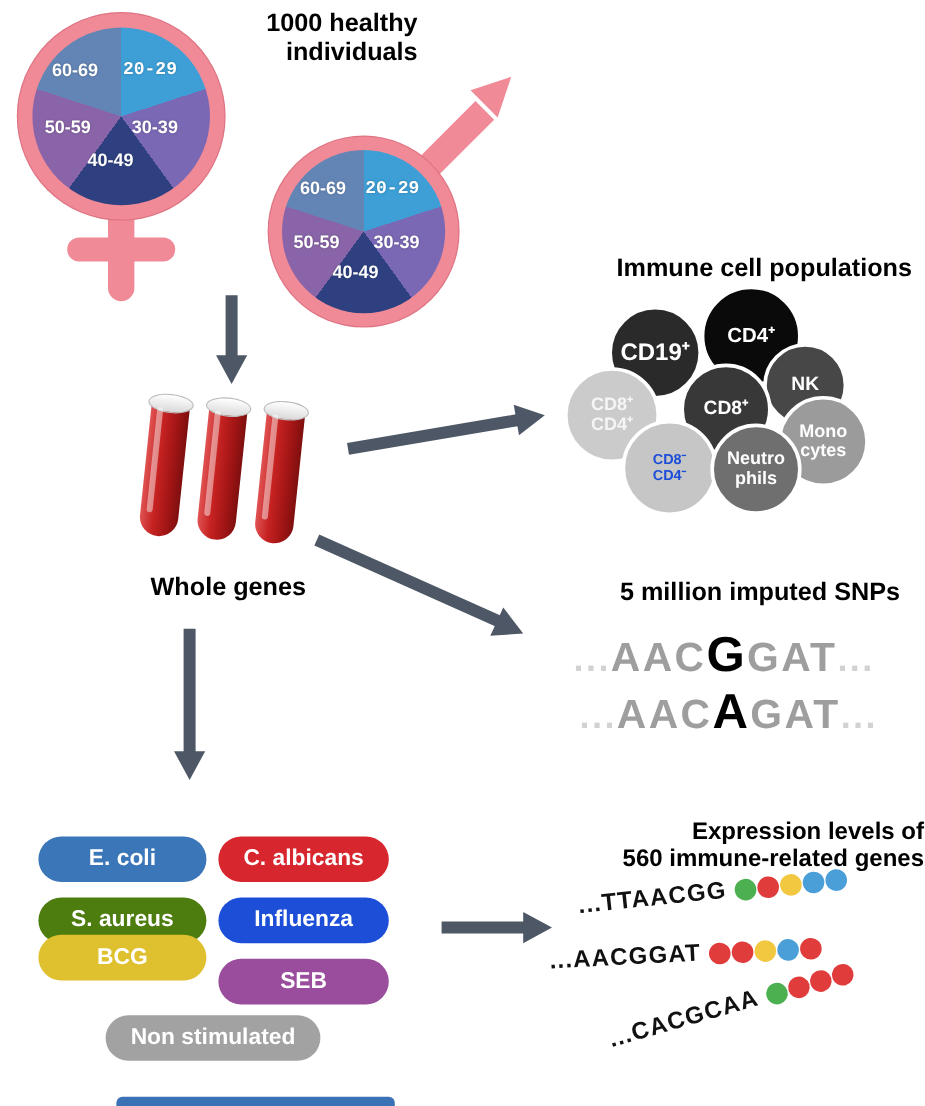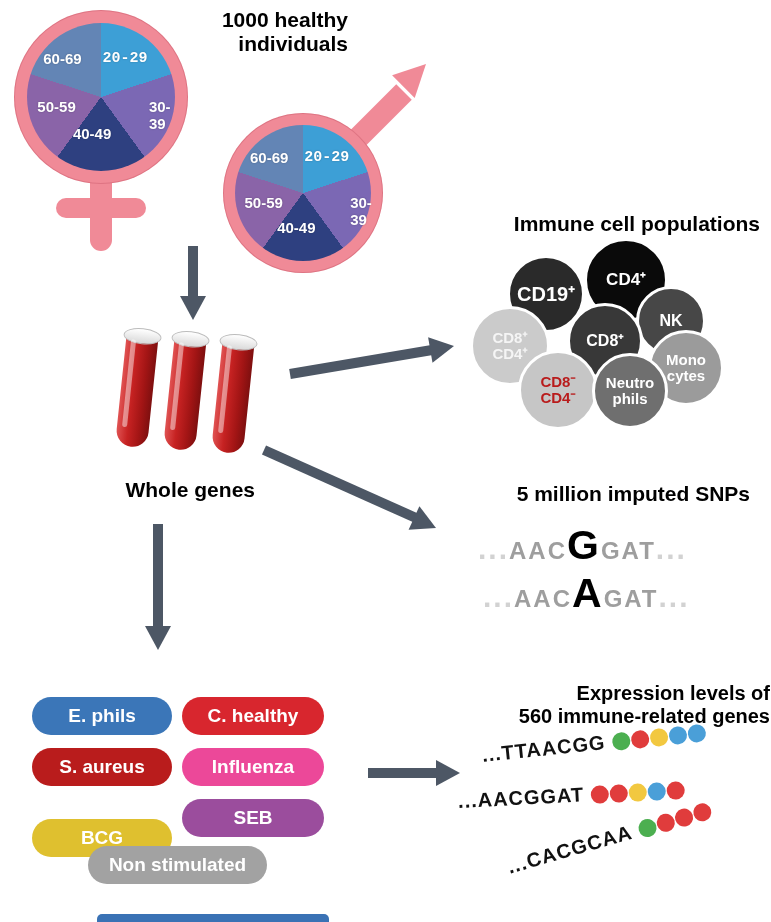--- a/index.html
+++ b/index.html
@@ -12,41 +12,41 @@
     position:absolute;font-weight:bold;font-size:21px;line-height:1.15;
     text-align:right;white-space:pre-line;color:#000;
   }
   .heading.small{font-size:20px;}
   
   .gender-ring{position:absolute;border-radius:50%;background:#f08a97;
     box-shadow:inset 0 0 0 1px rgba(170,50,70,.25);}
   .pie{position:absolute;border-radius:50%;}
   .pie-label{position:absolute;color:#fff;font-weight:bold;font-size:15px;
     text-shadow:0 0 2px rgba(0,0,0,.25);}
-  .pl-0{left:51%;top:18%;font-family:Liberation Mono, monospace;} .pl-1{left:56%;top:51%;margin-left:39px;} .pl-2{left:31%;top:69%;}
+  .pl-0{left:51%;top:18%;font-family:Liberation Mono, monospace;} .pl-1{left:56%;top:51%;} .pl-2{left:31%;top:69%;}
   .pl-3{left:7%;top:51%;} .pl-4{left:11%;top:18%;}
   
   .tube{position:absolute;width:38px;height:122px;}
   .tube-rim{position:absolute;top:0;left:0;width:36px;height:14px;
     background:linear-gradient(#ffffff,#d9d9d9);border:1px solid #bcbcbc;
     border-radius:50%;z-index:2;}
   .tube-body{position:absolute;top:7px;left:3px;width:32px;height:112px;
     background:linear-gradient(90deg,#e05353 0%,#c62222 35%,#a31515 70%,#7e0f0f 100%);
     border-radius:4px 4px 16px 16px;}
   .tube-shine{position:absolute;top:12px;left:8px;width:5px;height:88px;
     background:rgba(255,255,255,.45);border-radius:3px;z-index:3;}
   
   .cell{position:absolute;border-radius:50%;display:flex;align-items:center;
     justify-content:center;text-align:center;font-weight:bold;color:#fff;
     border:3px solid #fff;white-space:pre-line;line-height:1.05;
     box-sizing:border-box;}
   
   .snp-line{position:absolute;display:flex;align-items:baseline;font-weight:bold;}
   .snp-dots{color:#d2d2d2;font-size:30px;letter-spacing:2px;}
-  .snp-letters{color:#9e9e9e;font-size:24px;letter-spacing:2px;}
+  .snp-letters{color:#9e9e9e;font-size:34px;letter-spacing:2px;}
   .snp-hl{color:#000;font-size:41px;letter-spacing:2px;}
   
   .stim-btn{position:absolute;height:38px;border-radius:19px;color:#fff;
     font-weight:bold;font-size:19px;display:flex;align-items:center;
     justify-content:center;}
   
   .seq-row{position:absolute;display:flex;align-items:center;font-weight:bold;
     font-size:20px;color:#111;transform-origin:left center;letter-spacing:1px;}
   .beads{display:flex;margin-left:6px;}
   .bead{width:18px;height:18px;border-radius:50%;margin-left:1px;flex:0 0 auto;}
@@ -127,46 +127,46 @@
 <div class="heading" style="left:460px;top:212px;width:300px;">Immune cell populations</div>
 
 <div class="cell" style="left: 507px; top: 255px; width: 78px; height: 78px; font-size: 20px; background: rgb(42, 42, 42); color: rgb(255, 255, 255);">CD19⁺</div>
 <div class="cell" style="left: 584px; top: 238px; width: 84px; height: 84px; font-size: 17px; background: rgb(10, 10, 10); color: rgb(255, 255, 255);">CD4⁺</div>
 <div class="cell" style="left: 470px; top: 306px; width: 80px; height: 80px; font-size: 15px; background: rgb(203, 203, 203); color: rgb(245, 245, 245);">CD8⁺
 CD4⁺</div>
 <div class="cell" style="left: 636px; top: 286px; width: 70px; height: 70px; font-size: 16px; background: rgb(71, 71, 71); color: rgb(255, 255, 255);">NK</div>
 <div class="cell" style="left: 567px; top: 303px; width: 76px; height: 76px; font-size: 16px; background: rgb(56, 56, 56); color: rgb(255, 255, 255);">CD8⁺</div>
 <div class="cell" style="left: 648px; top: 330px; width: 76px; height: 76px; font-size: 15px; background: rgb(155, 155, 155); color: rgb(255, 255, 255);">Mono
 cytes</div>
-<div class="cell" style="left: 518px; top: 350px; width: 80px; height: 80px; font-size: 15px; background: rgb(198, 198, 198); color: #b91c1c;">CD8⁻
+<div class="cell" style="left: 518px; top: 350px; width: 80px; height: 80px; font-size: 12px; background: rgb(198, 198, 198); color: #1d4ed8;">CD8⁻
 CD4⁻</div>
 <div class="cell" style="left: 592px; top: 353px; width: 76px; height: 76px; font-size: 15px; background: rgb(111, 111, 111); color: rgb(255, 255, 255);">Neutro
 phils</div>
 
 <div class="heading" style="left:430px;top:482px;width:320px;">5 million imputed SNPs</div>
 <div class="snp-line" style="left:478px;top:522px;">
   <span class="snp-dots">...</span>
   <span class="snp-letters">AAC</span>
   <span class="snp-hl">G</span>
   <span class="snp-letters">GAT</span>
   <span class="snp-dots">...</span>
 </div>
 <div class="snp-line" style="left:483px;top:570px;">
   <span class="snp-dots">...</span>
   <span class="snp-letters">AAC</span>
   <span class="snp-hl">A</span>
   <span class="snp-letters">GAT</span>
   <span class="snp-dots">...</span>
 </div>
 
-<div class="stim-btn" style="left: 32px; top: 697px; width: 140px; background: rgb(59, 118, 184);">E. phils</div>
-<div class="stim-btn" style="left: 182px; top: 697px; width: 142px; background: rgb(216, 38, 46);">C. healthy</div>
-<div class="stim-btn" style="left: 32px; top: 748px; width: 140px; background: #b91c1c;">S. aureus</div>
-<div class="stim-btn" style="left: 182px; top: 748px; width: 142px; background: #ec4899;">Influenza</div>
-<div class="stim-btn" style="left: 32px; top: 819px; width: 140px; background: rgb(223, 192, 47);">BCG</div>
+<div class="stim-btn" style="left: 32px; top: 697px; width: 140px; background: rgb(59, 118, 184);">E. coli</div>
+<div class="stim-btn" style="left: 182px; top: 697px; width: 142px; background: rgb(216, 38, 46);">C. albicans</div>
+<div class="stim-btn" style="left: 32px; top: 748px; width: 140px; background: #4d7c0f;">S. aureus</div>
+<div class="stim-btn" style="left: 182px; top: 748px; width: 142px; background: #1d4ed8;">Influenza</div>
+<div class="stim-btn" style="left: 32px; top: 779px; width: 140px; background: rgb(223, 192, 47);">BCG</div>
 <div class="stim-btn" style="left: 182px; top: 799px; width: 142px; background: rgb(155, 77, 157);">SEB</div>
 <div class="stim-btn" style="left: 88px; top: 846px; width: 179px; background: rgb(162, 162, 162);">Non stimulated</div>
 
 <div class="heading small" style="left:448px;top:682px;width:322px;">Expression levels of
 560 immune-related genes</div>
 <div class="seq-row" style="left:482px;top:744px;transform:rotate(-6deg);">
   <span>...TTAACGG</span>
   <span class="beads">
       <div class="bead" style="background: rgb(76, 175, 80);"></div>
       <div class="bead" style="background: rgb(224, 60, 60);"></div>

